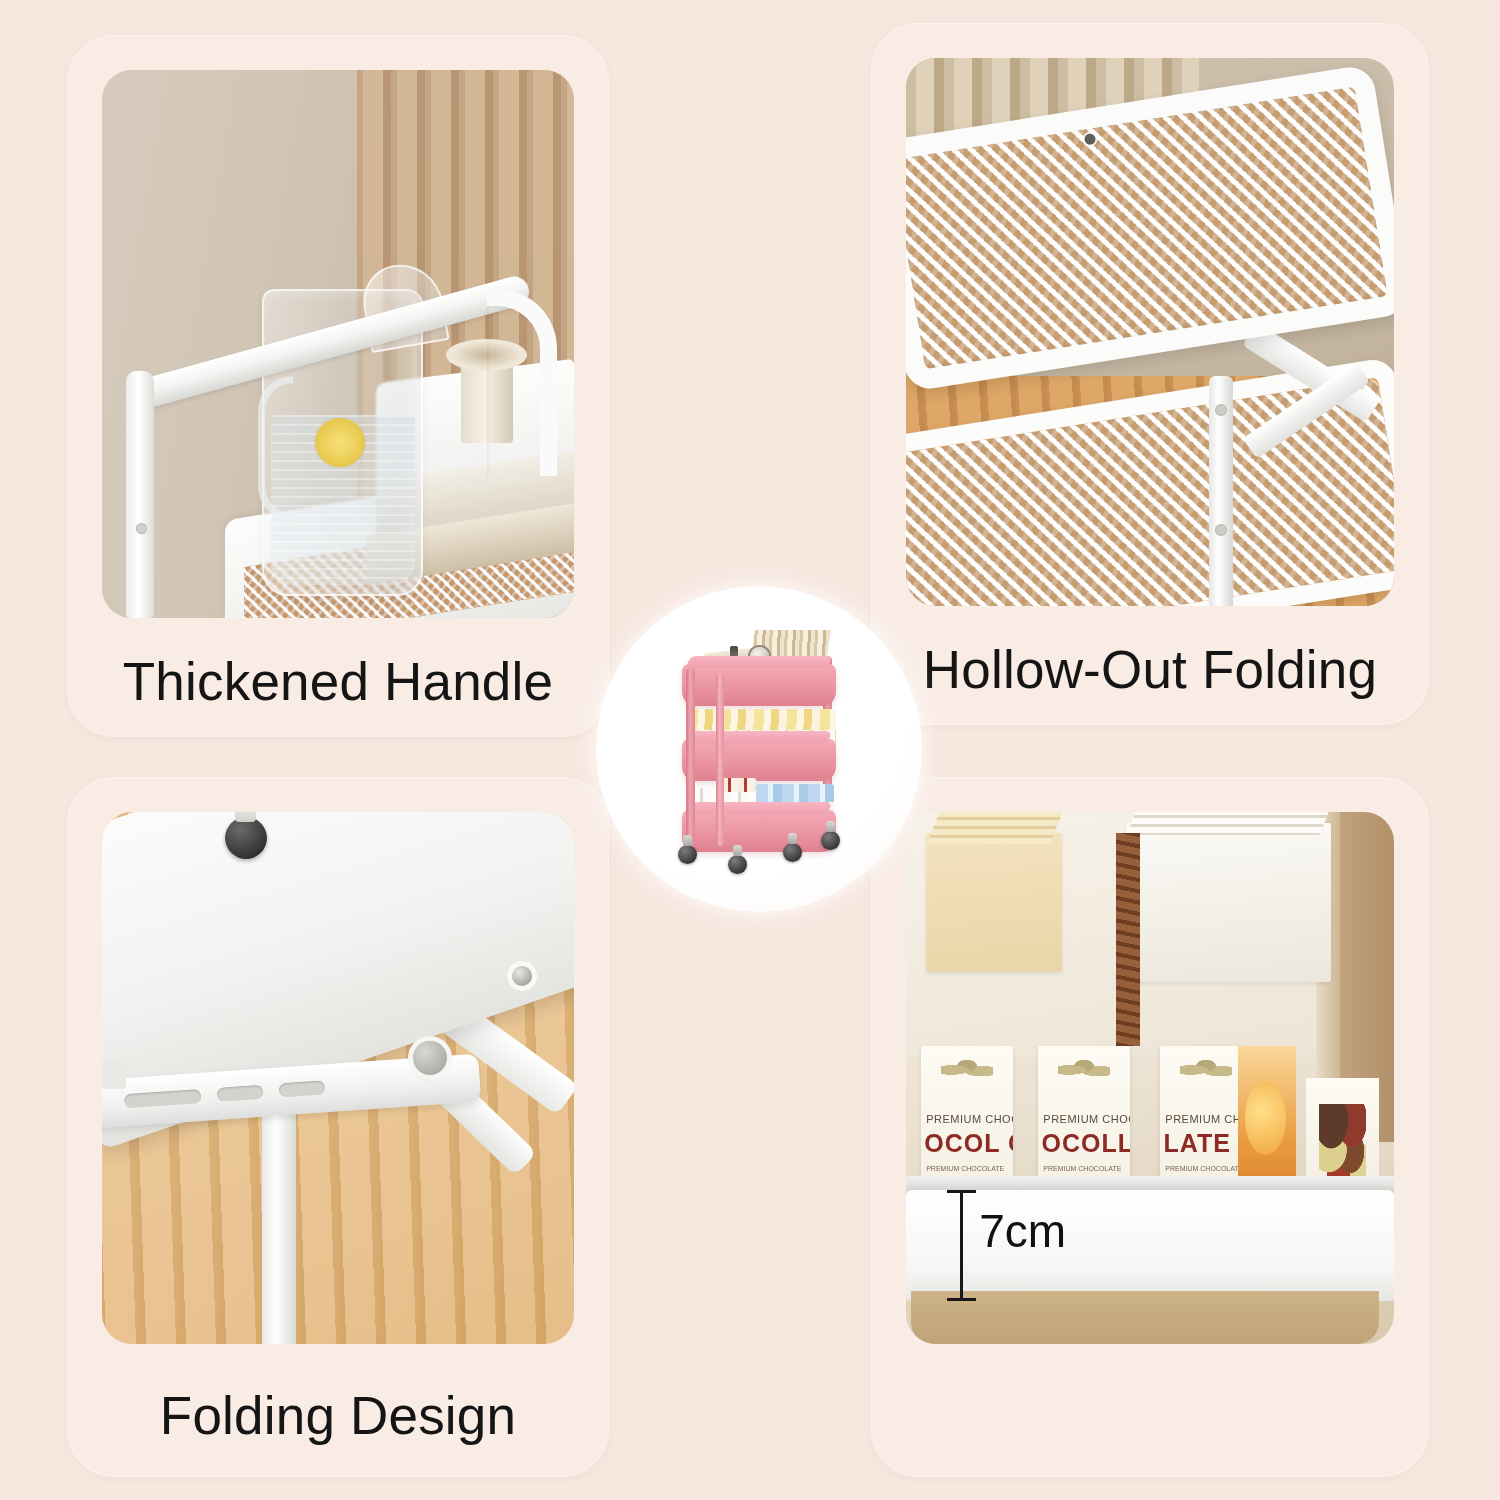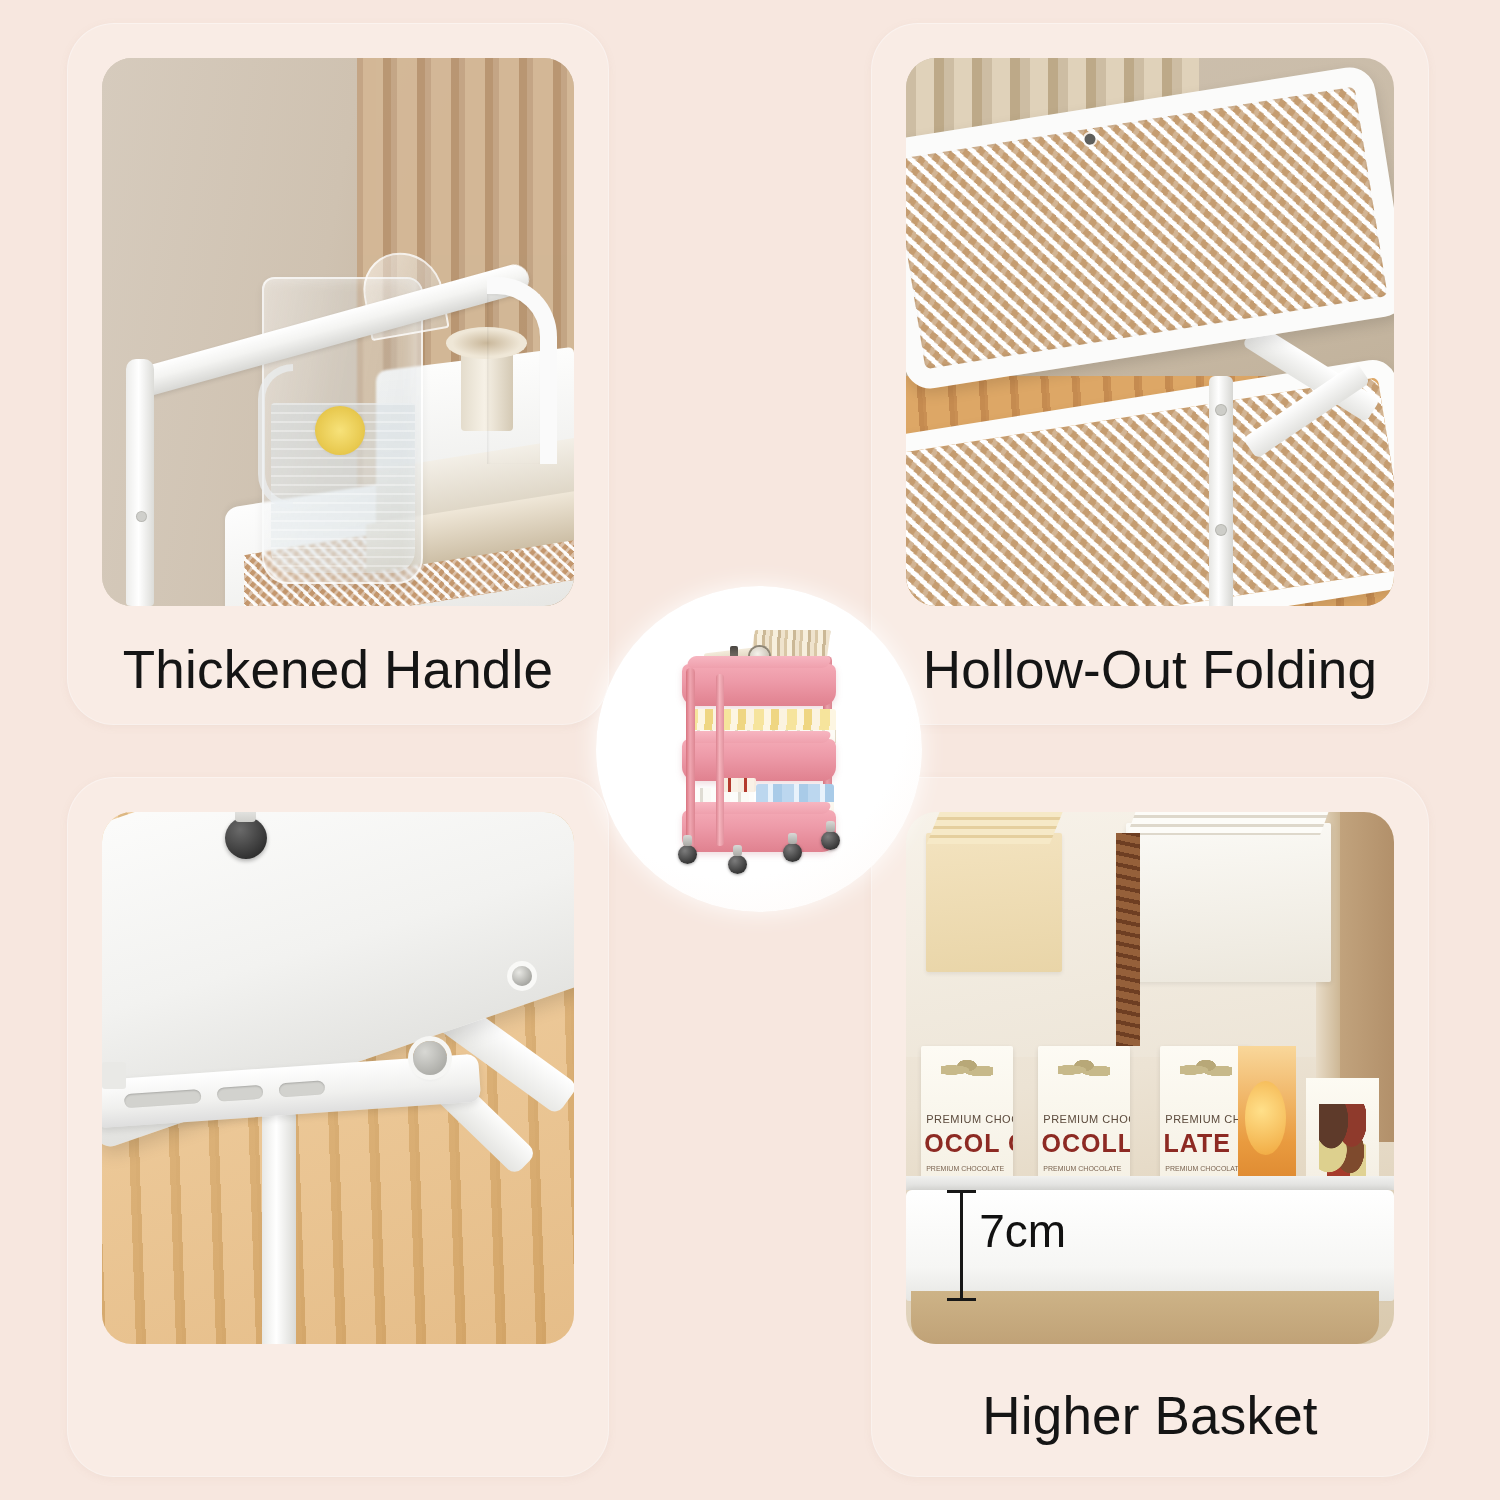--- a/index.html
+++ b/index.html
@@ -11,21 +11,21 @@
   }
 
   
   .panel{
     position:absolute;
     background:#f9ece5;
     border-radius:46px;
     box-shadow:0 0 0 1px rgba(255,255,255,.55), 0 2px 10px rgba(180,140,120,.10);
     overflow:hidden;
   }
-  .panel-tl{ left:68px;  top:24px;   width:540px; height:700px; }
+  .panel-tl{ left:68px;  top:36px;   width:540px; height:700px; }
   .panel-tr{ left:872px; top:24px;   width:556px; height:700px; }
   .panel-bl{ left:68px;  top:778px;  width:540px; height:698px; }
   .panel-br{ left:872px; top:778px;  width:556px; height:698px; }
 
   .photo{
     position:absolute;
     left:34px; right:34px; top:34px;
     height:548px;
     border-radius:30px;
     overflow:hidden;
@@ -674,20 +674,21 @@
     <div class="caster"></div>
     <div class="bar">
       <div class="slot slot-a"></div>
       <div class="slot slot-b"></div>
       <div class="slot slot-c"></div>
     </div>
     <div class="hinge"></div>
     <div class="pivotbig"></div>
     <div class="pivotsm"></div>
   </div>
+  <div class="caption">Folding Design</div>
 </div>
 
 <div class="panel panel-br">
   <div class="photo p4">
     <div class="wall"></div>
     <div class="rightwall"></div>
     <div class="rightpost"></div>
     <div class="stack1"></div>
     <div class="stack2"></div>
     <div class="choco-wood"></div>
@@ -717,21 +718,20 @@
     <div class="box-logo">
       <div class="petals"></div>
     </div>
 
     <div class="basket-lip"></div>
     <div class="basket-front"></div>
     <div class="tanbase"></div>
     <div class="dim"></div>
     <div class="dimlabel">7cm</div>
   </div>
-  <div class="caption">Higher Basket</div>
 </div>
 
 <div class="hero">
   <div class="cart">
     <div class="frame-r"></div>
     <div class="dbl dbl1"></div>
     <div class="dbl dbl2"></div>
     <div class="diagbrace db1"></div>
     <div class="diagbrace db2"></div>
 

